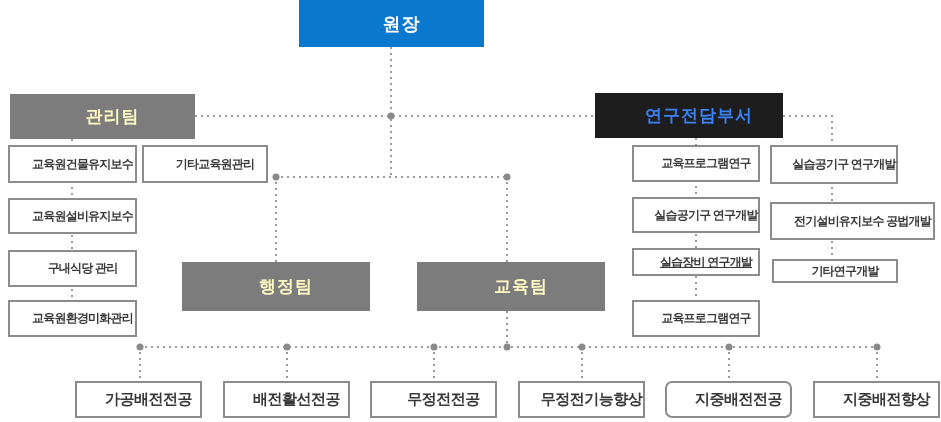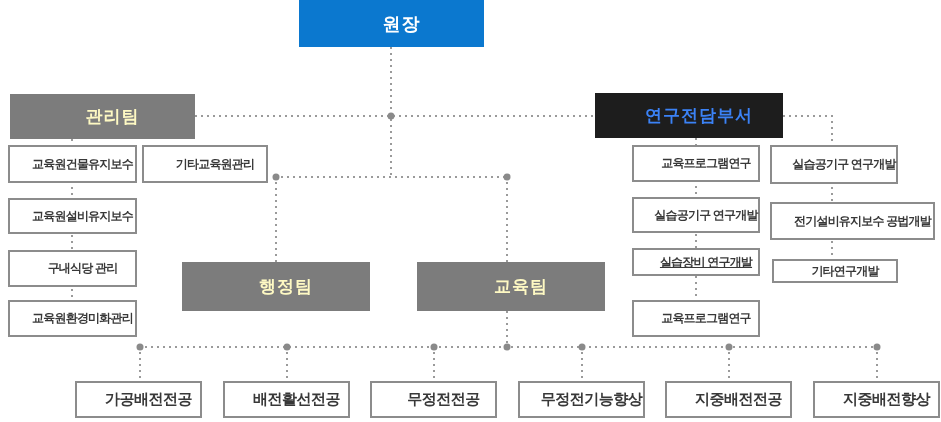--- a/index.html
+++ b/index.html
@@ -129,16 +129,16 @@
   <div class="node leaf" style="left:632px; top:300px; width:128px; height:37px;">교육프로그램연구</div>
 
   <div class="node leaf" style="left:770px; top:145px; width:128px; height:39px;">실습공기구 연구개발</div>
   <div class="node leaf" style="left:770px; top:202px; width:165px; height:38px;">전기설비유지보수 공법개발</div>
   <div class="node leaf" style="left:772px; top:259px; width:126px; height:24px;">기타연구개발</div>
 
   <div class="node leaf bottom" style="left:75px;  top:381px; width:127px; height:37px;">가공배전전공</div>
   <div class="node leaf bottom" style="left:223px; top:381px; width:127px; height:37px;">배전활선전공</div>
   <div class="node leaf bottom" style="left:370px; top:381px; width:127px; height:37px;">무정전전공</div>
   <div class="node leaf bottom" style="left:518px; top:381px; width:127px; height:37px;">무정전기능향상</div>
-  <div class="node leaf bottom" style="left:665px; top:381px; width:127px; height:37px;">지중배전전공</div>
+  <div class="node leaf bottom" style="left:665px; top:381px; width:127px; height:37px;border-radius:7px;">지중배전전공</div>
   <div class="node leaf bottom" style="left:813px; top:381px; width:127px; height:37px;">지중배전향상</div>
 
 </div>
 
 </body></html>

